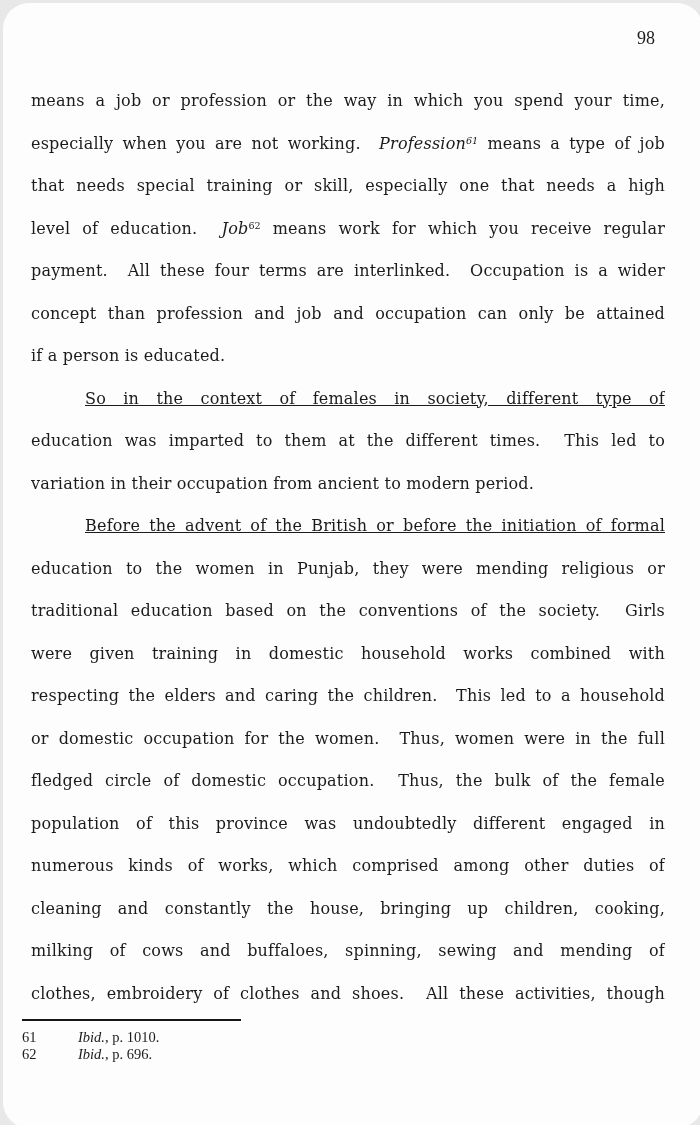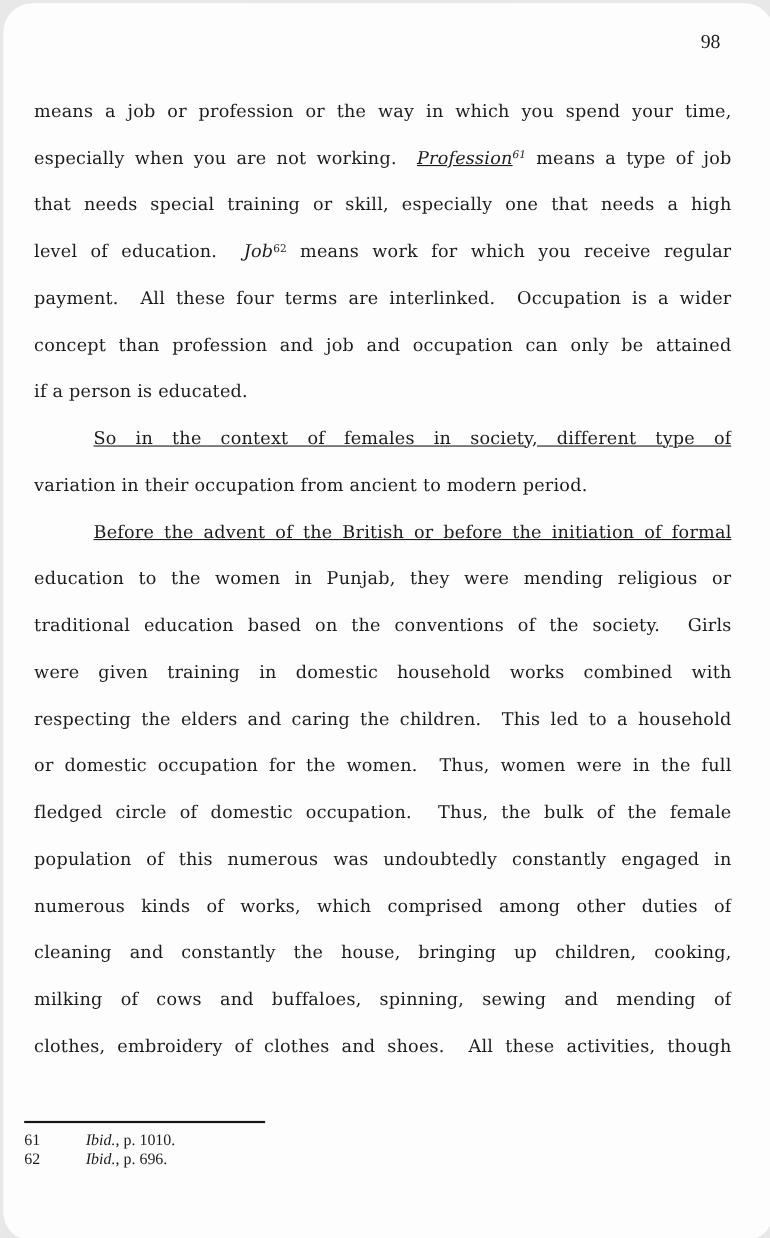--- a/index.html
+++ b/index.html
@@ -84,36 +84,37 @@
   }
 </style>
 </head>
 <body>
 
 <div class="page">
   <div class="pageno">98</div>
 
   <div class="body-text" id="body-text">
       <div class="jline"><span>means a job or profession or the way in which you spend your time,</span></div>
-      <div class="jline"><span>especially when you are not working.&nbsp; </span><span style="font-style: italic; text-decoration: underline;">Profession</span><span class="sup" style="font-style: italic;">61</span><span> means a type of job</span></div>
+      <div class="jline"><span>especially when you are not working.&nbsp; </span><span style="font-style: italic;">Profession</span><span class="sup" style="font-style: italic;">61</span><span> means a type of job</span></div>
       <div class="jline"><span>that needs special training or skill, especially one that needs a high</span></div>
       <div class="jline"><span>level of education.&nbsp; </span><span style="font-style: italic;">Job</span><span class="sup">62</span><span> means work for which you receive regular</span></div>
       <div class="jline"><span>payment.&nbsp; All these four terms are interlinked.&nbsp; Occupation is a wider</span></div>
       <div class="jline"><span>concept than profession and job and occupation can only be attained</span></div>
       <div class="jline last"><span>if a person is educated.</span></div>
       <div class="jline indent"><span>So in the context of females in society, different type of</span></div>
+      <div class="jline"><span>education was imparted to them at the different times.&nbsp; This led to</span></div>
       <div class="jline last"><span>variation in their occupation from ancient to modern period.</span></div>
       <div class="jline indent"><span>Before the advent of the British or before the initiation of formal</span></div>
       <div class="jline"><span>education to the women in Punjab, they were mending religious or</span></div>
       <div class="jline"><span>traditional education based on the conventions of the society.&nbsp; Girls</span></div>
       <div class="jline"><span>were given training in domestic household works combined with</span></div>
       <div class="jline"><span>respecting the elders and caring the children.&nbsp; This led to a household</span></div>
       <div class="jline"><span>or domestic occupation for the women.&nbsp; Thus, women were in the full</span></div>
       <div class="jline"><span>fledged circle of domestic occupation.&nbsp; Thus, the bulk of the female</span></div>
-      <div class="jline"><span>population of this numerous was undoubtedly constantly engaged in</span></div>
+      <div class="jline"><span>population of this province was undoubtedly different engaged in</span></div>
       <div class="jline"><span>numerous kinds of works, which comprised among other duties of</span></div>
       <div class="jline"><span>cleaning and constantly the house, bringing up children, cooking,</span></div>
       <div class="jline"><span>milking of cows and buffaloes, spinning, sewing and mending of</span></div>
       <div class="jline"><span>clothes, embroidery of clothes and shoes.&nbsp; All these activities, though</span></div>
     </div>
 
   <div class="fnsep"></div>
 
   <div class="footnotes" id="footnotes">
       <div class="fnrow">

